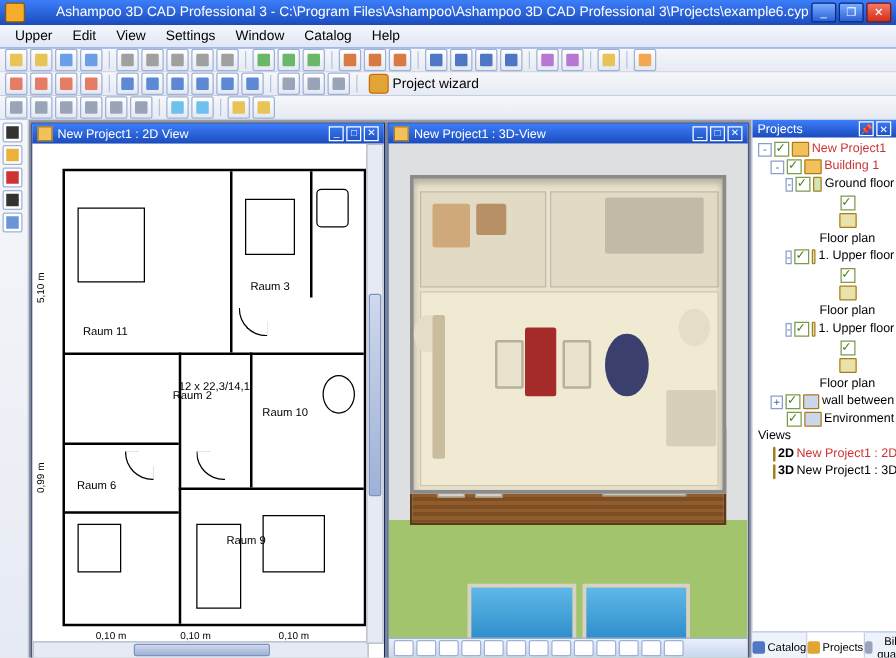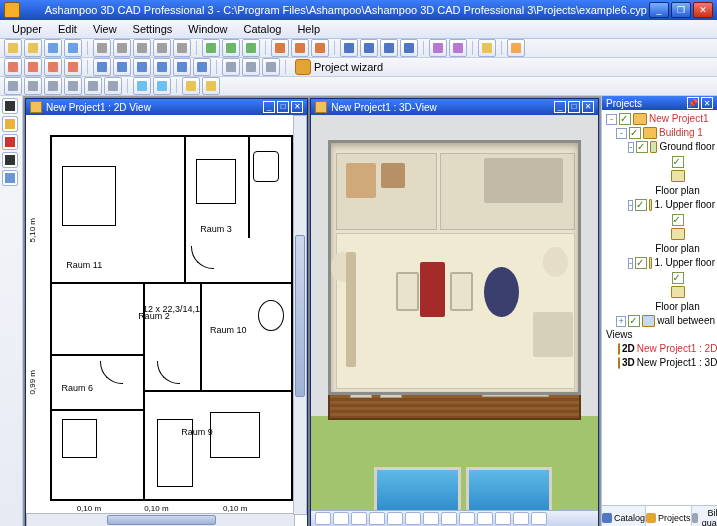--- a/index.html
+++ b/index.html
@@ -348,20 +348,26 @@
           <span class="chk on"></span>
           <span class="nic" style="--c: #e9e2a9;"></span>
           <span>Floor plan</span>
         </div>
         <div class="tree-row lv1">
           <span class="exp">+</span>
           <span class="chk on"></span>
           <span class="nic" style="--c: #cbd7ef;"></span>
           <span>wall between</span>
         </div>
+        <div class="tree-row lv1">
+          <span style="width: 11px;"></span>
+          <span class="chk on"></span>
+          <span class="nic" style="--c: #cbd7ef;"></span>
+          <span>Environment</span>
+        </div>
         <div class="tree-row lv0">
           <span>Views</span>
         </div>
         <div class="tree-row lv1">
           <span style="width: 11px;"></span>
           <span class="nic" style="--c: #f7d083;"></span>
           <b>2D </b>
           <span class="red">New Project1 : 2D View</span>
         </div>
         <div class="tree-row lv1">

